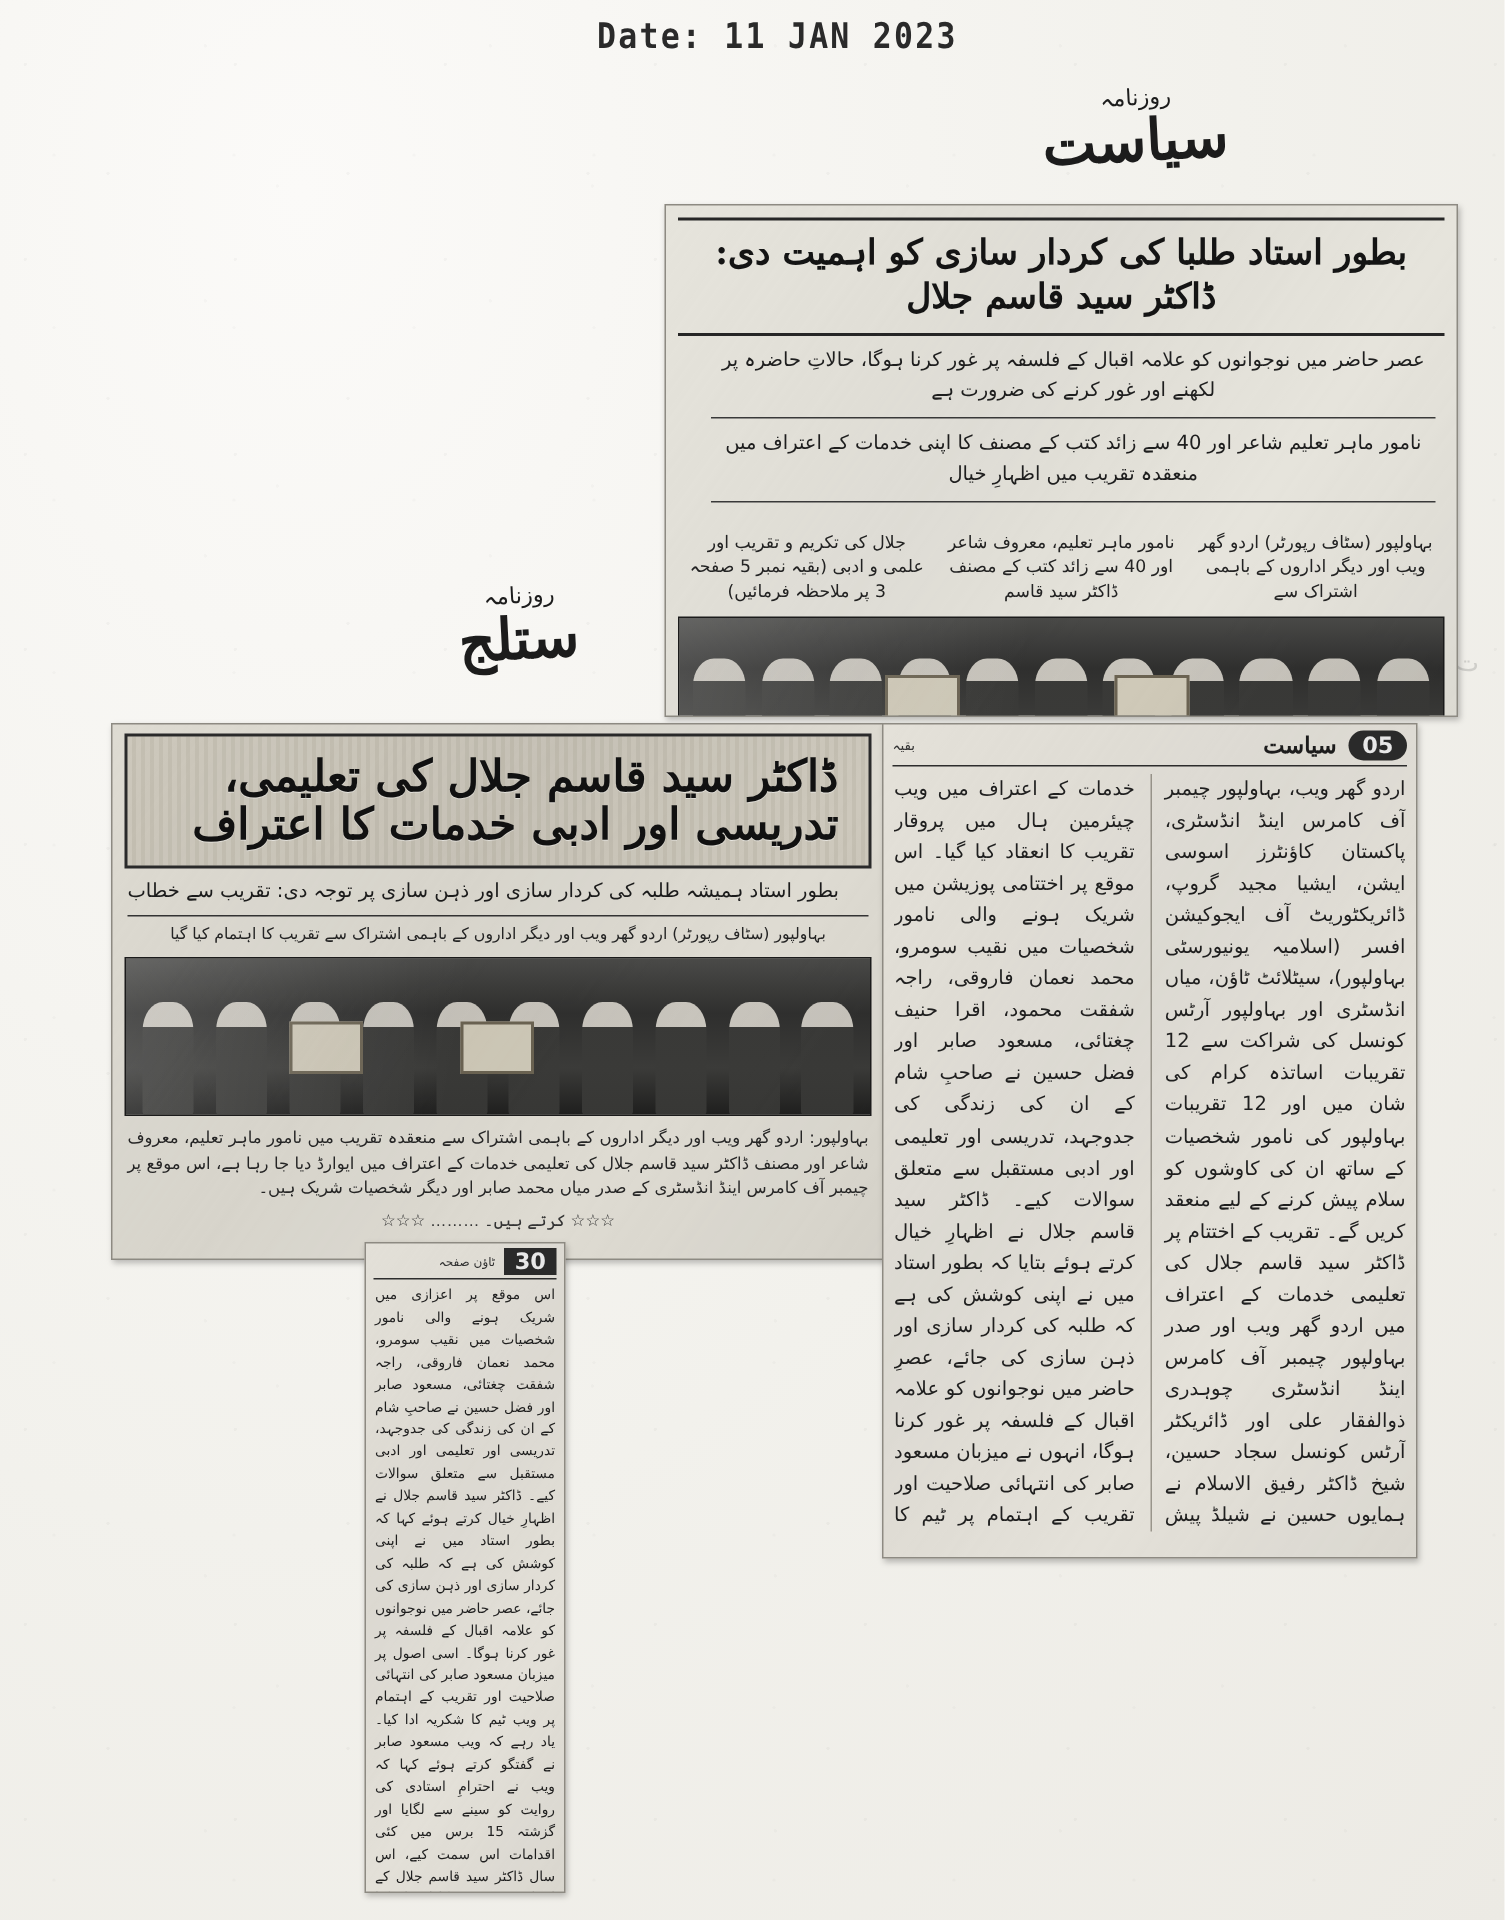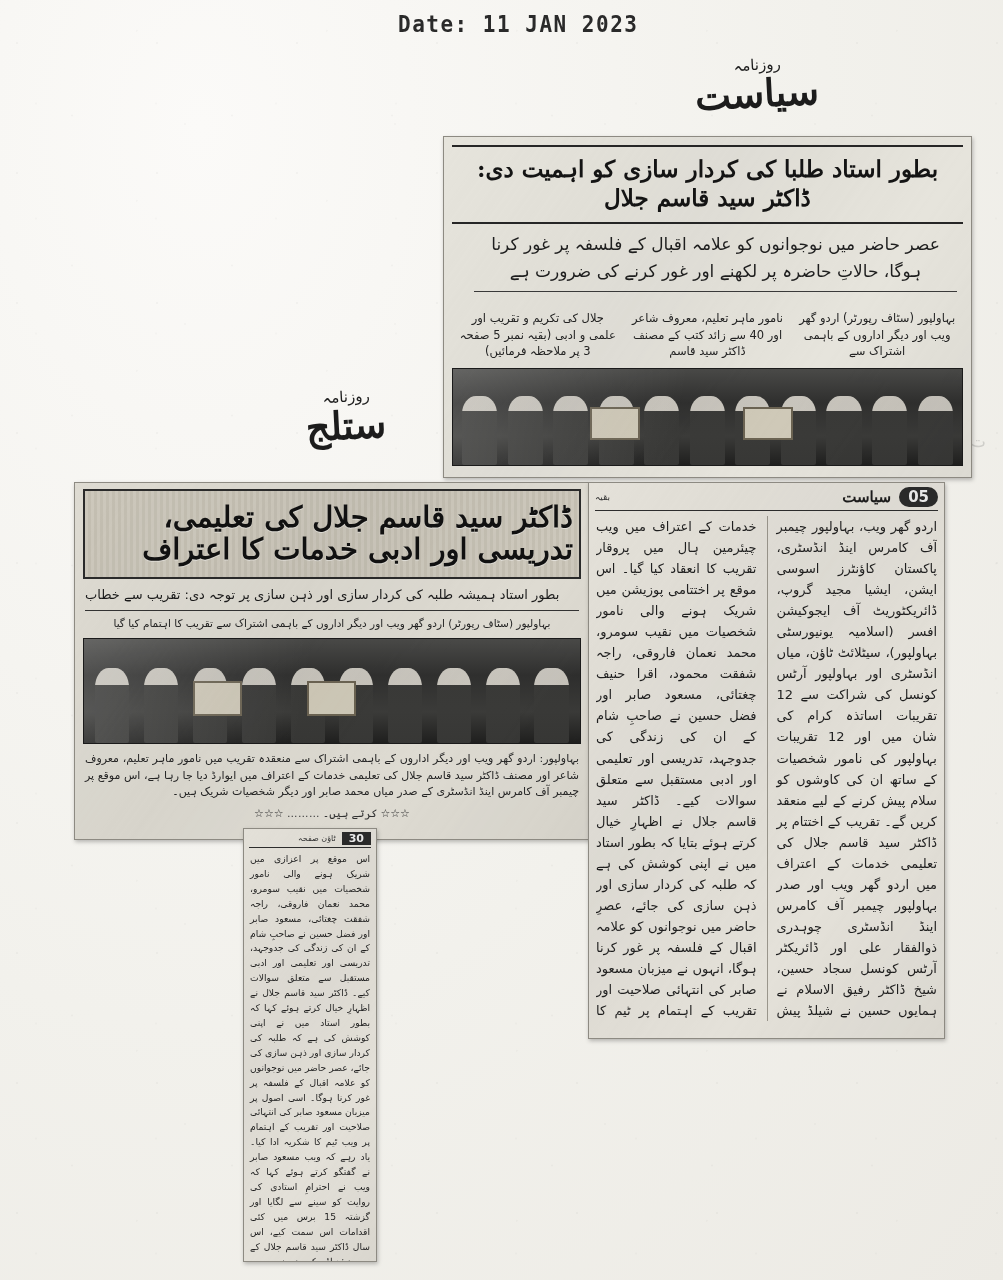--- a/index.html
+++ b/index.html
@@ -109,21 +109,21 @@
     font-weight: bold;
     font-size: 23px;
     line-height: 1.25;
     color: #141414;
     letter-spacing: .5px;
   }
   .subhead {
     direction: rtl;
     text-align: center;
     font-family: "DejaVu Sans", sans-serif;
-    font-size: 17px;
+    font-size: 13px;
     line-height: 1.6;
     color: #1e1e1e;
     margin: 7px 14px 0 30px;
     border-bottom: 1px solid #3a3a3a;
     padding-bottom: 6px;
   }
   .kicker-row {
     display: flex;
     direction: rtl;
     justify-content: space-between;
@@ -192,21 +192,21 @@
     direction: rtl;
     overflow: hidden;
   }
   .banner-hl span {
     font-family: "DejaVu Serif", serif;
     font-weight: bold;
     font-size: 29px;
     line-height: 1.1;
     color: #111;
     text-shadow: 0 1px 0 rgba(255,255,255,.45);
-    padding: 0 6px;
+    padding: 0 20px;
     letter-spacing: .5px;
   }
   .sub-band {
     direction: rtl;
     text-align: left;
     margin: 6px 10px 0 10px;
     padding-bottom: 5px;
     border-bottom: 1.5px solid #333;
     font-family: "DejaVu Sans", sans-serif;
     font-size: 13px;
@@ -303,21 +303,21 @@
     direction: rtl;
     align-items: center;
     gap: 6px;
     border-bottom: 1.3px solid #2d2d2d;
     margin: 3px 5px 0 5px;
     padding-bottom: 2px;
   }
   .cb-head .pagenum {
     font-family: "DejaVu Sans", sans-serif;
     font-weight: bold;
-    font-size: 11px;
+    font-size: 15px;
     background: #2b2b2b;
     color: #eee;
     padding: 0 7px;
   }
   .cb-head .baqiya {
     font-family: "DejaVu Sans", sans-serif;
     font-size: 8px;
     color: #333;
   }
   .cb-body {
@@ -372,20 +372,21 @@
 
   <div class="ghost">سیاست</div>
 
   <div class="clip" id="article-siasat">
 
     <div class="headline-band">
       <div class="hl">بطور استاد طلبا کی کردار سازی کو اہمیت دی: ڈاکٹر سید قاسم جلال</div>
     </div>
 
     <div class="subhead">عصر حاضر میں نوجوانوں کو علامہ اقبال کے فلسفہ پر غور کرنا ہوگا، حالاتِ حاضرہ پر لکھنے اور غور کرنے کی ضرورت ہے</div>
+    <div class="subhead">نامور ماہر تعلیم شاعر اور 40 سے زائد کتب کے مصنف کا اپنی خدمات کے اعتراف میں منعقدہ تقریب میں اظہارِ خیال</div>
 
     <div class="kicker-row">
       <div>بہاولپور (سٹاف رپورٹر) اردو گھر ویب اور دیگر اداروں کے باہمی اشتراک سے</div>
       <div>نامور ماہر تعلیم، معروف شاعر اور 40 سے زائد کتب کے مصنف ڈاکٹر سید قاسم</div>
       <div>جلال کی تکریم و تقریب اور علمی و ادبی (بقیہ نمبر 5 صفحہ 3 پر ملاحظہ فرمائیں)</div>
     </div>
 
     <div class="photo">
       <div class="figs">
         <div class="fig"></div>

